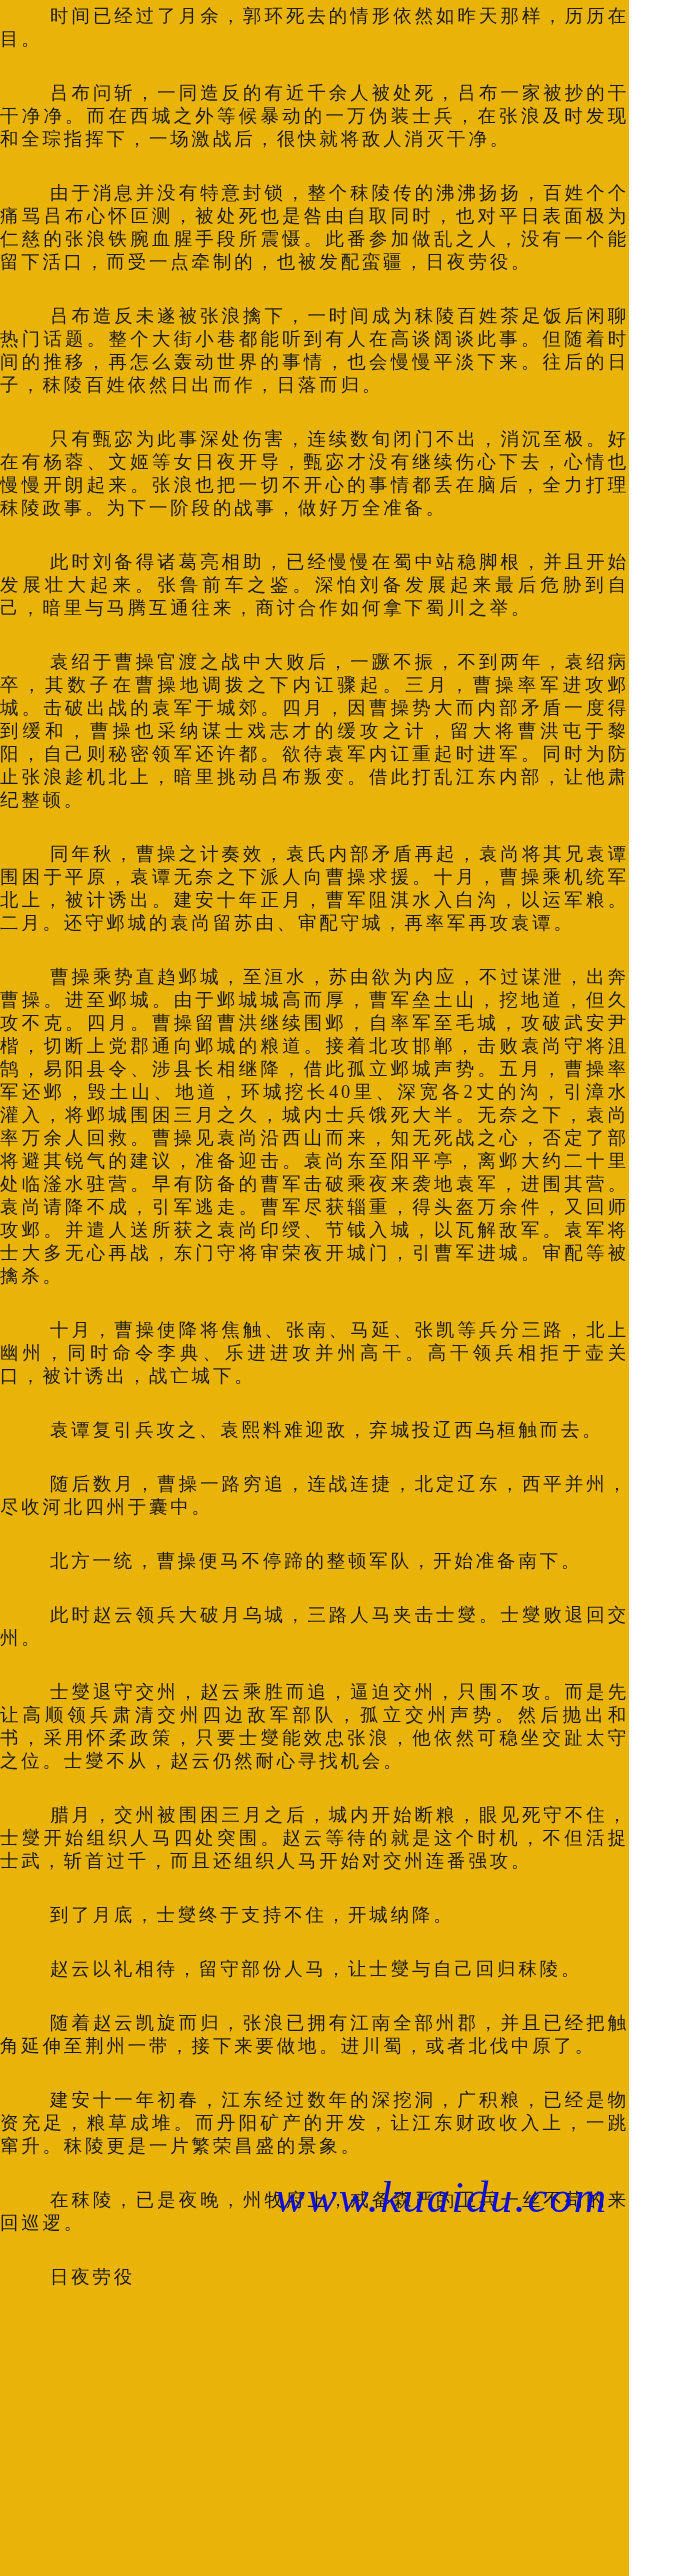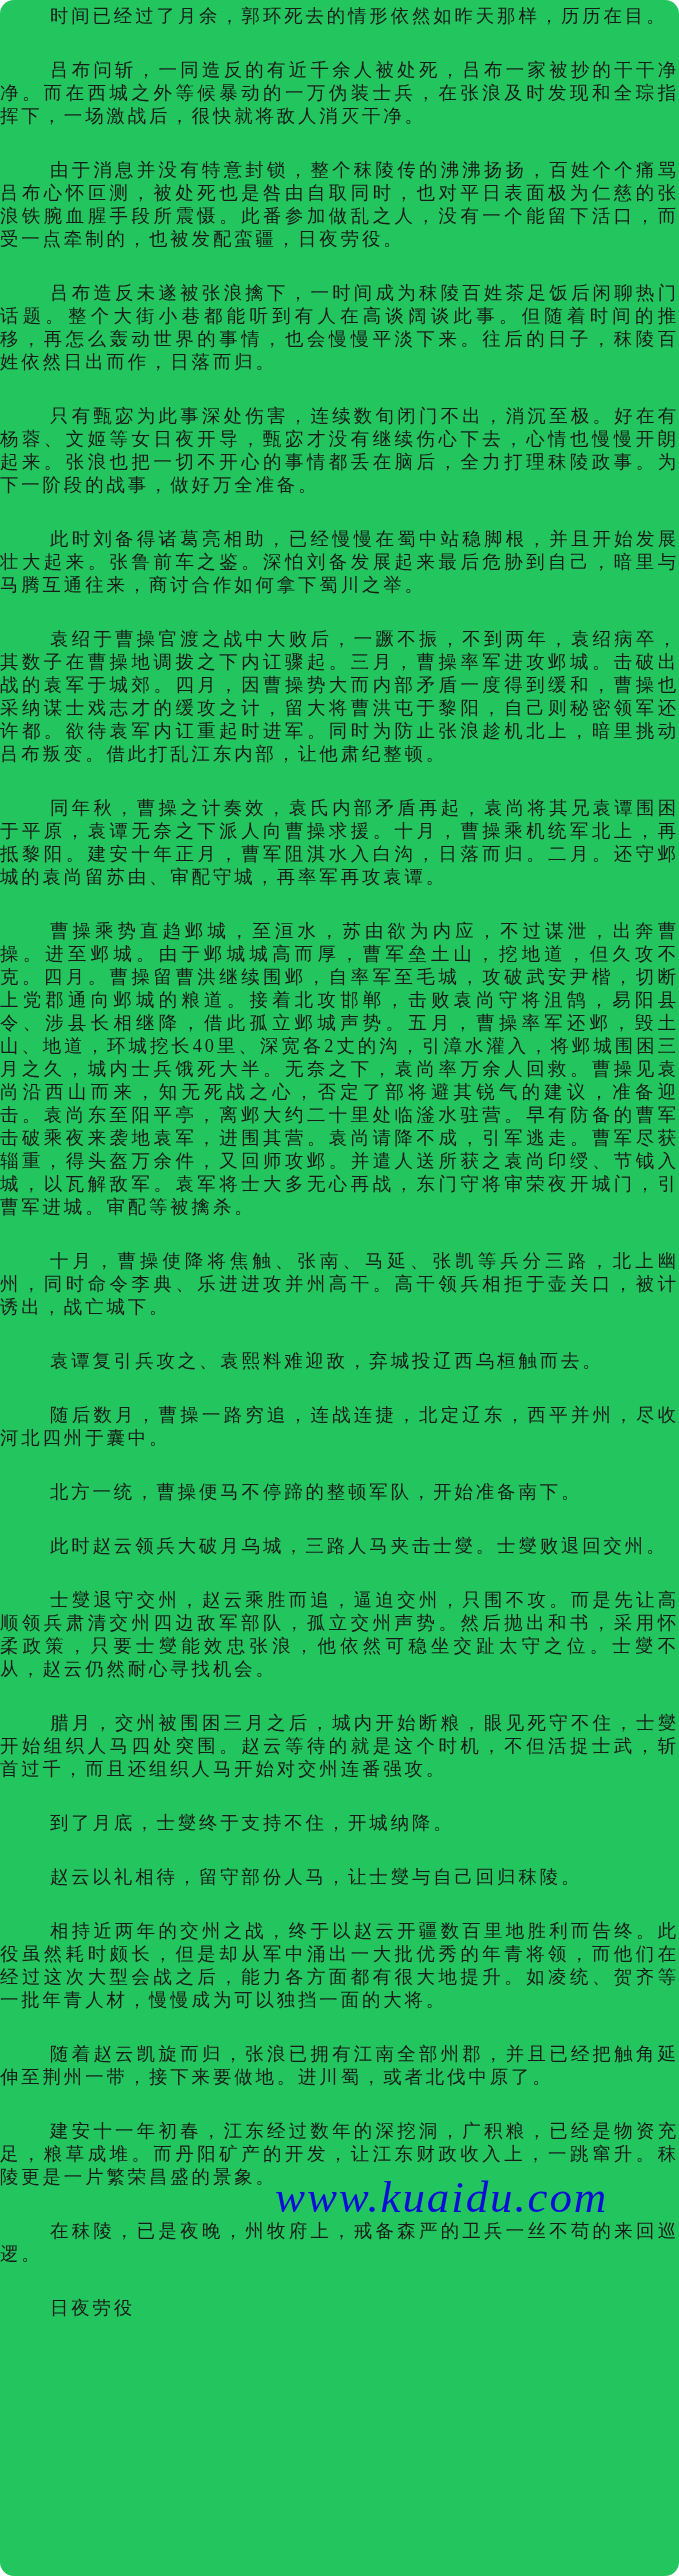--- a/index.html
+++ b/index.html
@@ -2,26 +2,25 @@
 <html><head>
 <meta charset="utf-8">
 <style>
   html, body {
     margin: 0;
     padding: 0;
     background: #ffffff;
   }
   .page {
     position: relative;
-    width: 679px;
+    width: 629px;
     height: 2576px;
     overflow: hidden;
-    background: #22c55e;
+    background: #eab308;
     font-family: "Liberation Serif", "DejaVu Serif", serif;
-    border-radius: 14px;
   }
   .novel-text {
     padding-top: 4.9px;
     color: #1a1a1a;
   }
   .para {
     margin: 0 0 31px 0;
     font-size: 18.4px;
     line-height: 23px;
     letter-spacing: 2.9px;
@@ -57,32 +56,31 @@
 
 <div class="page">
   <div class="novel-text" id="paragraphs" style="color: rgb(26, 26, 26);">
       <p class="para">时间已经过了月余，郭环死去的情形依然如昨天那样，历历在目。</p>
       <p class="para">吕布问斩，一同造反的有近千余人被处死，吕布一家被抄的干干净净。而在西城之外等候暴动的一万伪装士兵，在张浪及时发现和全琮指挥下，一场激战后，很快就将敌人消灭干净。</p>
       <p class="para">由于消息并没有特意封锁，整个秣陵传的沸沸扬扬，百姓个个痛骂吕布心怀叵测，被处死也是咎由自取同时，也对平日表面极为仁慈的张浪铁腕血腥手段所震慑。此番参加做乱之人，没有一个能留下活口，而受一点牵制的，也被发配蛮疆，日夜劳役。</p>
       <p class="para">吕布造反未遂被张浪擒下，一时间成为秣陵百姓茶足饭后闲聊热门话题。整个大街小巷都能听到有人在高谈阔谈此事。但随着时间的推移，再怎么轰动世界的事情，也会慢慢平淡下来。往后的日子，秣陵百姓依然日出而作，日落而归。</p>
       <p class="para">只有甄宓为此事深处伤害，连续数旬闭门不出，消沉至极。好在有杨蓉、文姬等女日夜开导，甄宓才没有继续伤心下去，心情也慢慢开朗起来。张浪也把一切不开心的事情都丢在脑后，全力打理秣陵政事。为下一阶段的战事，做好万全准备。</p>
       <p class="para">此时刘备得诸葛亮相助，已经慢慢在蜀中站稳脚根，并且开始发展壮大起来。张鲁前车之鉴。深怕刘备发展起来最后危胁到自己，暗里与马腾互通往来，商讨合作如何拿下蜀川之举。</p>
       <p class="para">袁绍于曹操官渡之战中大败后，一蹶不振，不到两年，袁绍病卒，其数子在曹操地调拨之下内讧骤起。三月，曹操率军进攻邺城。击破出战的袁军于城郊。四月，因曹操势大而内部矛盾一度得到缓和，曹操也采纳谋士戏志才的缓攻之计，留大将曹洪屯于黎阳，自己则秘密领军还许都。欲待袁军内讧重起时进军。同时为防止张浪趁机北上，暗里挑动吕布叛变。借此打乱江东内部，让他肃纪整顿。</p>
-      <p class="para">同年秋，曹操之计奏效，袁氏内部矛盾再起，袁尚将其兄袁谭围困于平原，袁谭无奈之下派人向曹操求援。十月，曹操乘机统军北上，再抵黎阳。建安十年正月，曹军阻淇水入白沟，日落而归。二月。还守邺城的袁尚留苏由、审配守城，再率军再攻袁谭。</p>
+      <p class="para">同年秋，曹操之计奏效，袁氏内部矛盾再起，袁尚将其兄袁谭围困于平原，袁谭无奈之下派人向曹操求援。十月，曹操乘机统军北上，被计诱出。建安十年正月，曹军阻淇水入白沟，以运军粮。二月。还守邺城的袁尚留苏由、审配守城，再率军再攻袁谭。</p>
       <p class="para">曹操乘势直趋邺城，至洹水，苏由欲为内应，不过谋泄，出奔曹操。进至邺城。由于邺城城高而厚，曹军垒土山，挖地道，但久攻不克。四月。曹操留曹洪继续围邺，自率军至毛城，攻破武安尹楷，切断上党郡通向邺城的粮道。接着北攻邯郸，击败袁尚守将沮鹄，易阳县令、涉县长相继降，借此孤立邺城声势。五月，曹操率军还邺，毁土山、地道，环城挖长40里、深宽各2丈的沟，引漳水灌入，将邺城围困三月之久，城内士兵饿死大半。无奈之下，袁尚率万余人回救。曹操见袁尚沿西山而来，知无死战之心，否定了部将避其锐气的建议，准备迎击。袁尚东至阳平亭，离邺大约二十里处临滏水驻营。早有防备的曹军击破乘夜来袭地袁军，进围其营。袁尚请降不成，引军逃走。曹军尽获辎重，得头盔万余件，又回师攻邺。并遣人送所获之袁尚印绶、节钺入城，以瓦解敌军。袁军将士大多无心再战，东门守将审荣夜开城门，引曹军进城。审配等被擒杀。</p>
       <p class="para">十月，曹操使降将焦触、张南、马延、张凯等兵分三路，北上幽州，同时命令李典、乐进进攻并州高干。高干领兵相拒于壶关口，被计诱出，战亡城下。</p>
       <p class="para">袁谭复引兵攻之、袁熙料难迎敌，弃城投辽西乌桓触而去。</p>
       <p class="para">随后数月，曹操一路穷追，连战连捷，北定辽东，西平并州，尽收河北四州于囊中。</p>
       <p class="para">北方一统，曹操便马不停蹄的整顿军队，开始准备南下。</p>
       <p class="para">此时赵云领兵大破月乌城，三路人马夹击士燮。士燮败退回交州。</p>
       <p class="para">士燮退守交州，赵云乘胜而追，逼迫交州，只围不攻。而是先让高顺领兵肃清交州四边敌军部队，孤立交州声势。然后抛出和书，采用怀柔政策，只要士燮能效忠张浪，他依然可稳坐交趾太守之位。士燮不从，赵云仍然耐心寻找机会。</p>
       <p class="para">腊月，交州被围困三月之后，城内开始断粮，眼见死守不住，士燮开始组织人马四处突围。赵云等待的就是这个时机，不但活捉士武，斩首过千，而且还组织人马开始对交州连番强攻。</p>
       <p class="para">到了月底，士燮终于支持不住，开城纳降。</p>
       <p class="para">赵云以礼相待，留守部份人马，让士燮与自己回归秣陵。</p>
-      <p class="para">相持近两年的交州之战，终于以赵云开疆数百里地胜利而告终。此役虽然耗时颇长，但是却从军中涌出一大批优秀的年青将领，而他们在经过这次大型会战之后，能力各方面都有很大地提升。如凌统、贺齐等一批年青人材，慢慢成为可以独挡一面的大将。</p>
       <p class="para">随着赵云凯旋而归，张浪已拥有江南全部州郡，并且已经把触角延伸至荆州一带，接下来要做地。进川蜀，或者北伐中原了。</p>
       <p class="para">建安十一年初春，江东经过数年的深挖洞，广积粮，已经是物资充足，粮草成堆。而丹阳矿产的开发，让江东财政收入上，一跳窜升。秣陵更是一片繁荣昌盛的景象。</p>
       <p class="para">在秣陵，已是夜晚，州牧府上，戒备森严的卫兵一丝不苟的来回巡逻。</p>
       <p class="para">日夜劳役</p>
     </div>
   <div class="wm wm-www" style="color: rgb(13, 13, 216);">www.kuaidu.com</div>
 </div>
 
 
 </body></html>

